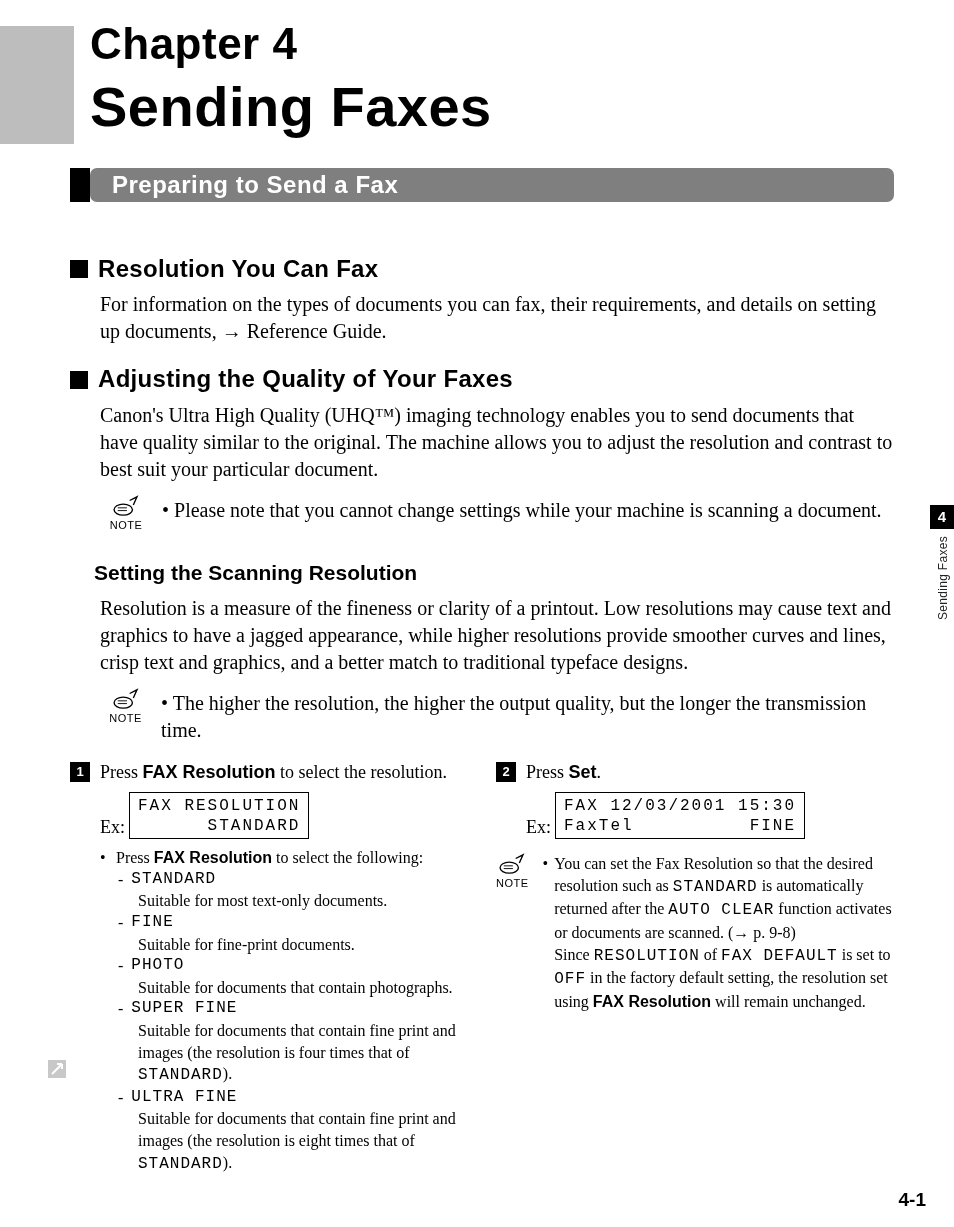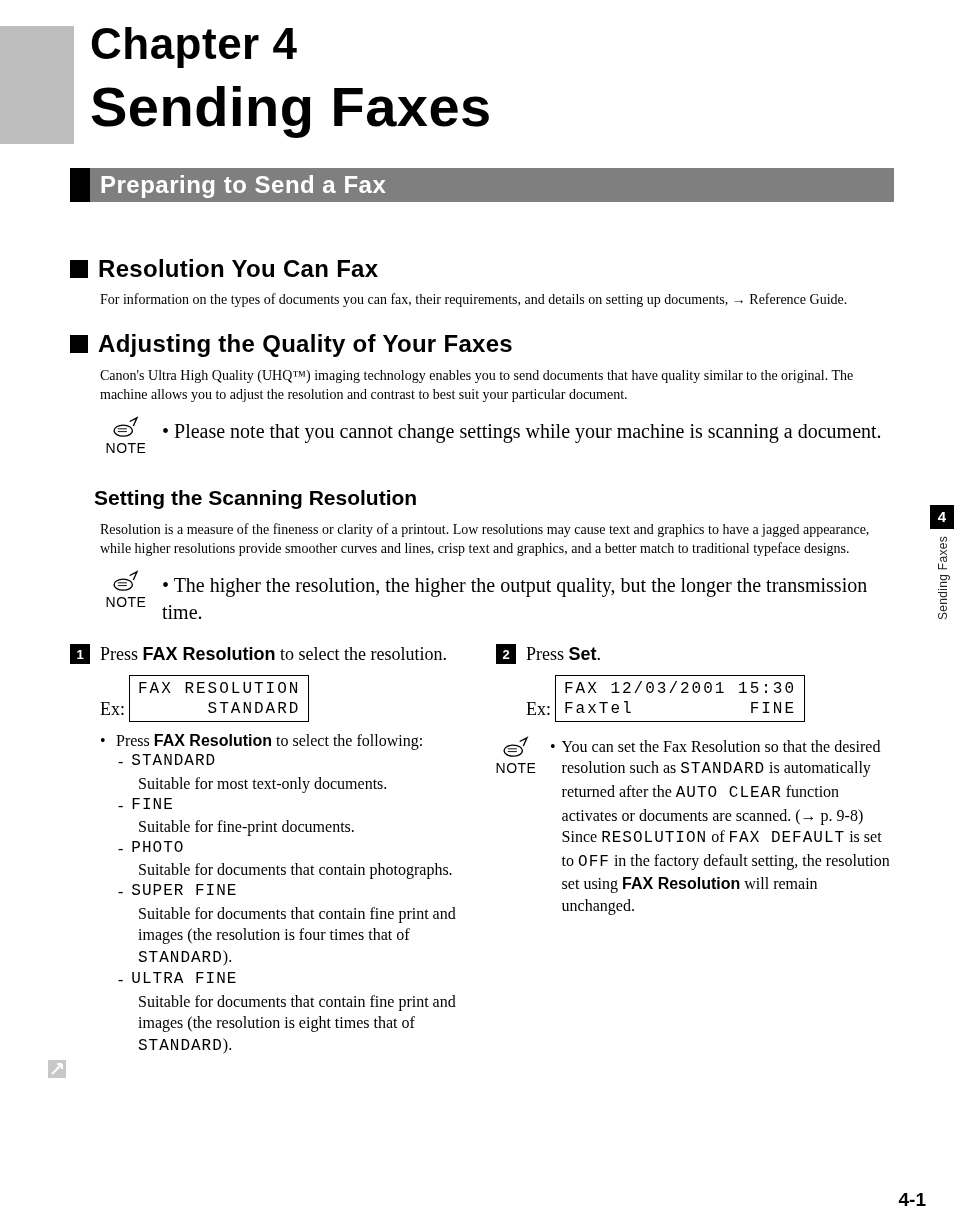--- a/index.html
+++ b/index.html
@@ -46,21 +46,22 @@
   .h1-bullet {
     width: 20px; height: 34px;
     background: #000;
   }
   .h1-strip {
     flex: 1;
     background: #7f7f7f;
     height: 34px;
     display: flex;
     align-items: center;
-    padding-left: 10px;
+    padding-left: 22px;
+    border-radius: 7px;
   }
   .h1-strip span {
     font-family: Arial, Helvetica, sans-serif;
     font-weight: 900;
     font-size: 24px;
     color: #fff;
     letter-spacing: 0.5px;
   }
   .content {
     position: absolute;
@@ -77,36 +78,36 @@
     width: 18px; height: 18px; background:#000;
   }
   .sec-h2 .txt {
     font-family: Arial, Helvetica, sans-serif;
     font-weight: 900;
     font-size: 24px;
     letter-spacing: 0.3px;
   }
   .body-p {
     margin-left: 30px;
-    font-size: 14px;
+    font-size: 20px;
   }
   .note-row {
     display: flex;
     align-items: flex-start;
     gap: 16px;
     margin-left: 36px;
     margin-top: 12px;
   }
   .note-icon {
     display: flex; flex-direction: column; align-items: center;
     width: 40px;
   }
   .note-label {
     font-family: Arial, Helvetica, sans-serif;
-    font-size: 14px;
+    font-size: 11px;
     letter-spacing: 0.5px;
     margin-top: 1px;
   }
   .note-text { font-size: 20px; padding-top: 2px; }
   .h3 {
     font-family: Arial, Helvetica, sans-serif;
     font-weight: 900;
     font-size: 21px;
     margin-left: 24px;
     margin-top: 26px;

